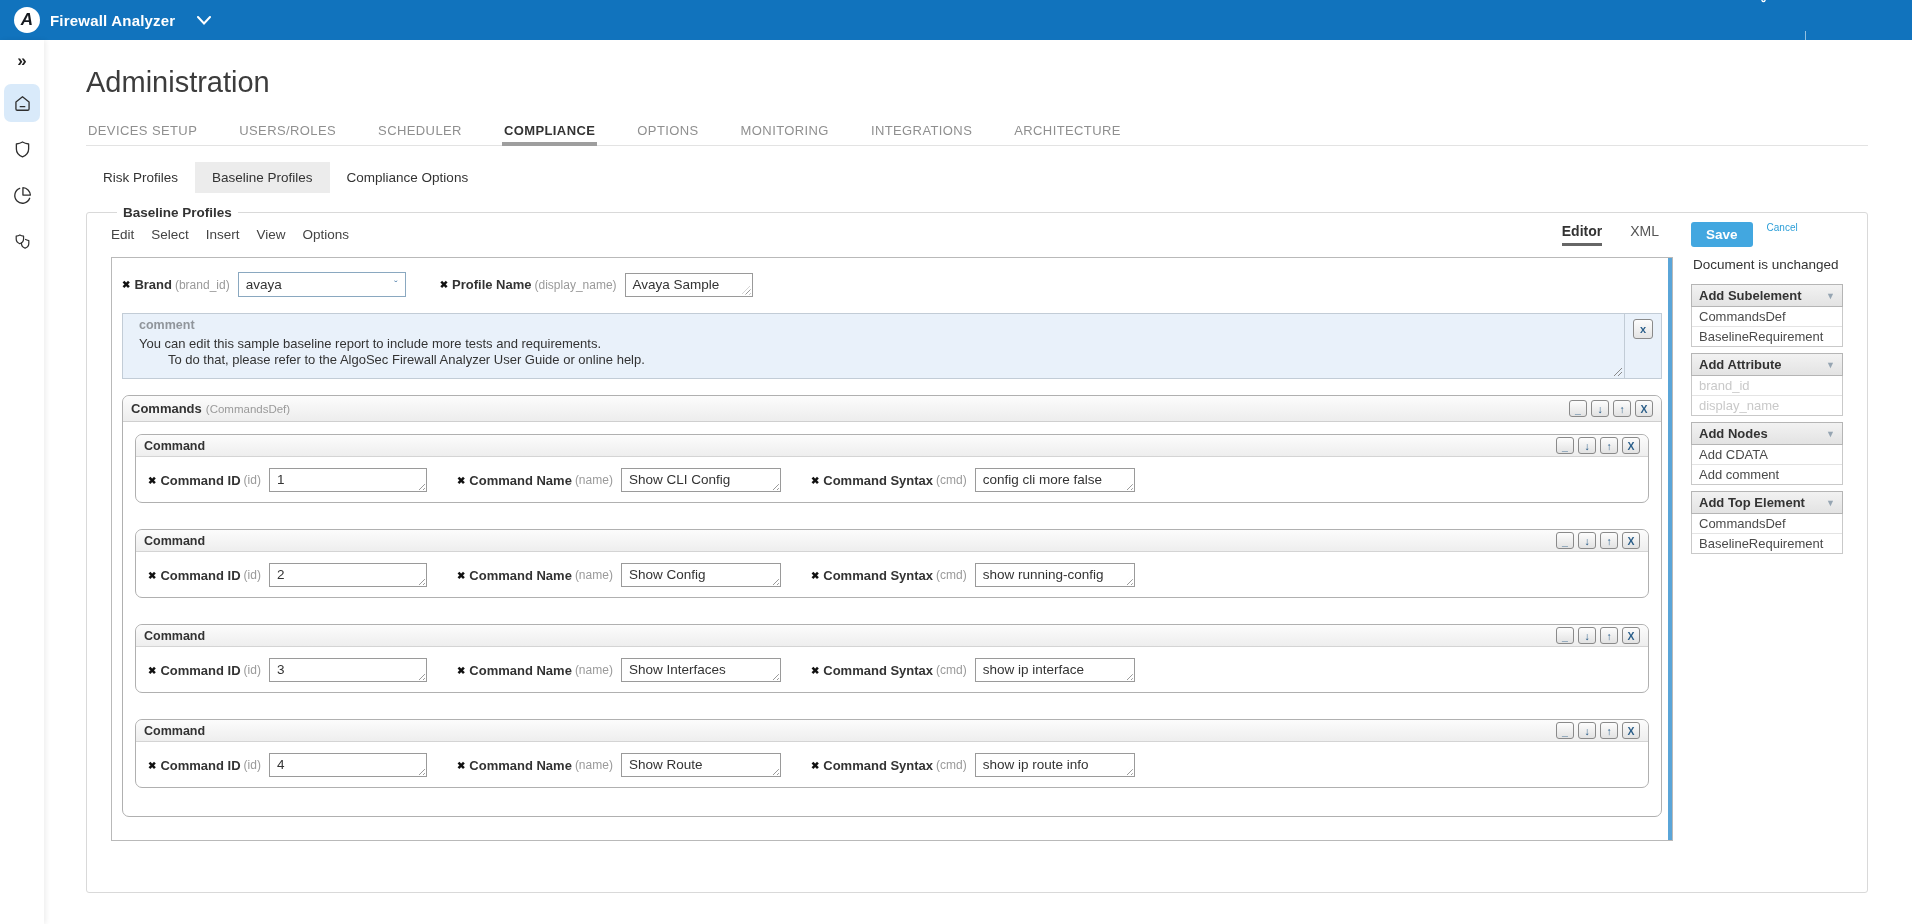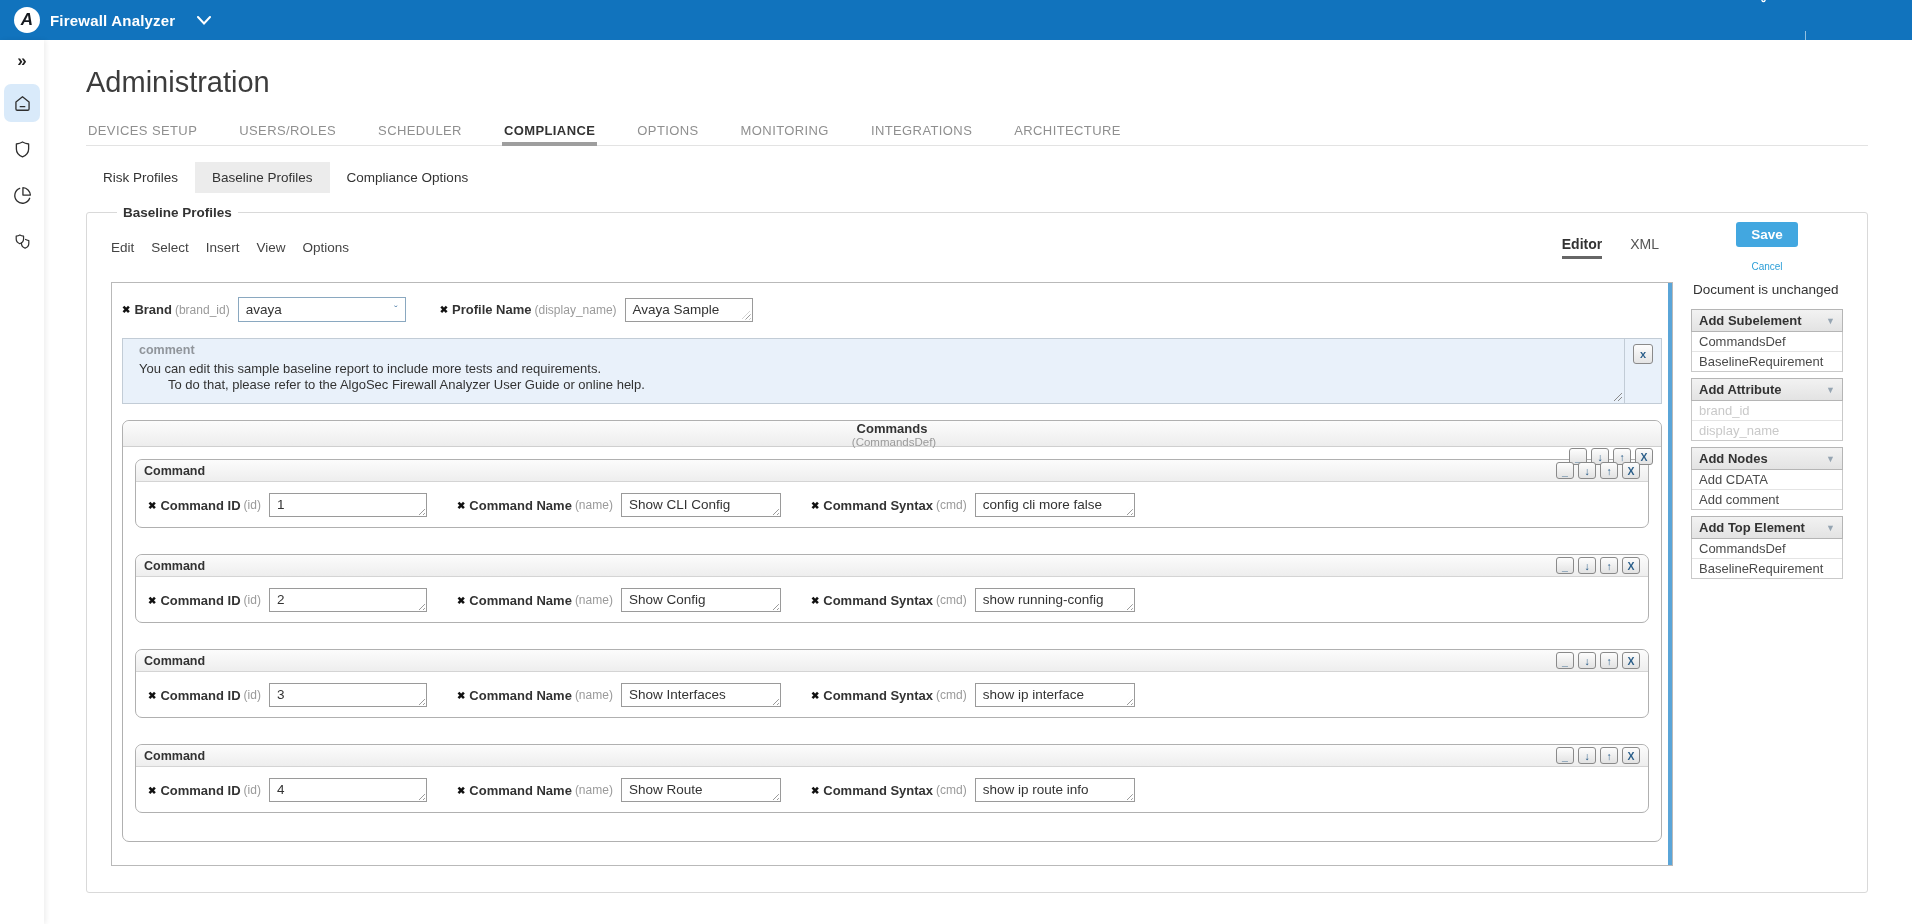--- a/index.html
+++ b/index.html
@@ -46,21 +46,21 @@
   legend.panel-legend { font-size:13.5px; font-weight:700; color:#333; padding:0 6px; margin-left:6px; }
   .panel-desc { font-size:13.5px; font-weight:700; margin:10px 0 16px; }
 
   
   .toolbar-row { display:flex; align-items:center; }
   .menu { display:flex; gap:17px; font-size:13.5px; color:#444; }
   .menu span { cursor:pointer; }
   .view-toggle { margin-left:auto; display:flex; gap:28px; margin-right:14px; font-size:14px; }
   .vt { color:#555; cursor:pointer; padding-bottom:4px; }
   .vt.active { color:#333; font-weight:700; border-bottom:3px solid #666; }
-  .action-col { width:152px; margin-left:18px; display:flex; align-items:center; gap:14px;flex-direction:column; }
+  .action-col { width:152px; margin-left:18px; display:flex; gap:14px; }
   .save-btn { background:#42a7e0; color:#fff; font-weight:700; font-size:13.5px;
     border:none; border-radius:3px; padding:5px 15px; cursor:pointer; }
   .cancel-link { color:#2d9fd8; font-weight:400; font-size:10px; cursor:pointer; }
 
   
   .workspace { display:flex; margin-top:10px; align-items:flex-start; }
   .editor-panel { flex:1; border:1px solid #b9b9b9; background:#fff; height:584px;
     position:relative; overflow:hidden; }
   .editor-scrollbar { position:absolute; right:0; top:0; bottom:0; width:4px; background:#5aa5d8; }
   .bp-header { height:22px; background:#42a2dc; color:#fff; font-weight:700; font-size:12.5px;
@@ -95,21 +95,21 @@
     clip-path:polygon(100% 0,100% 100%,0 100%); }
   .comment-x-col { width:36px; display:flex; justify-content:center; padding-top:5px; }
   .mini-btn { width:20px; height:20px; border:1px solid #8a8a8a; border-radius:3px;
     background:linear-gradient(#fdfdfd,#e4e4e4); color:#2c5f8a; font-size:11px; font-weight:700;
     display:flex; align-items:center; justify-content:center; cursor:pointer; }
 
   
   .cmds-section { margin:16px 10px 0; border:1px solid #b0b0b0; border-radius:7px; }
   .sec-header { height:26px; display:flex; align-items:center; padding:0 8px;
     background:linear-gradient(#fcfcfc,#ededed); border-bottom:1px solid #cfcfcf;
-    border-radius:7px 7px 0 0;flex-direction:column; }
+    border-radius:7px 7px 0 0; }
   .sec-title { font-size:13px; font-weight:700; color:#333; }
   .sec-attr { font-size:11.5px; color:#9a9a9a; margin-left:4px; }
   .box-btns { margin-left:auto; display:flex; gap:4px; }
   .bb { width:18px; height:17px; border:1px solid #8a8a8a; border-radius:3px;
     background:linear-gradient(#fdfdfd,#e2e2e2); font-size:10.5px; font-weight:700;
     color:#2c5f8a; display:flex; align-items:center; justify-content:center; cursor:pointer; }
   .cmds-body { padding:12px 12px 2px; }
   .cmd-box { border:1px solid #b0b0b0; border-radius:7px; margin-bottom:26px; background:#fff; }
   .cmd-header { height:22px; display:flex; align-items:center; padding:0 8px;
     background:linear-gradient(#fcfcfc,#eeeeee); border-bottom:1px solid #d4d4d4;

